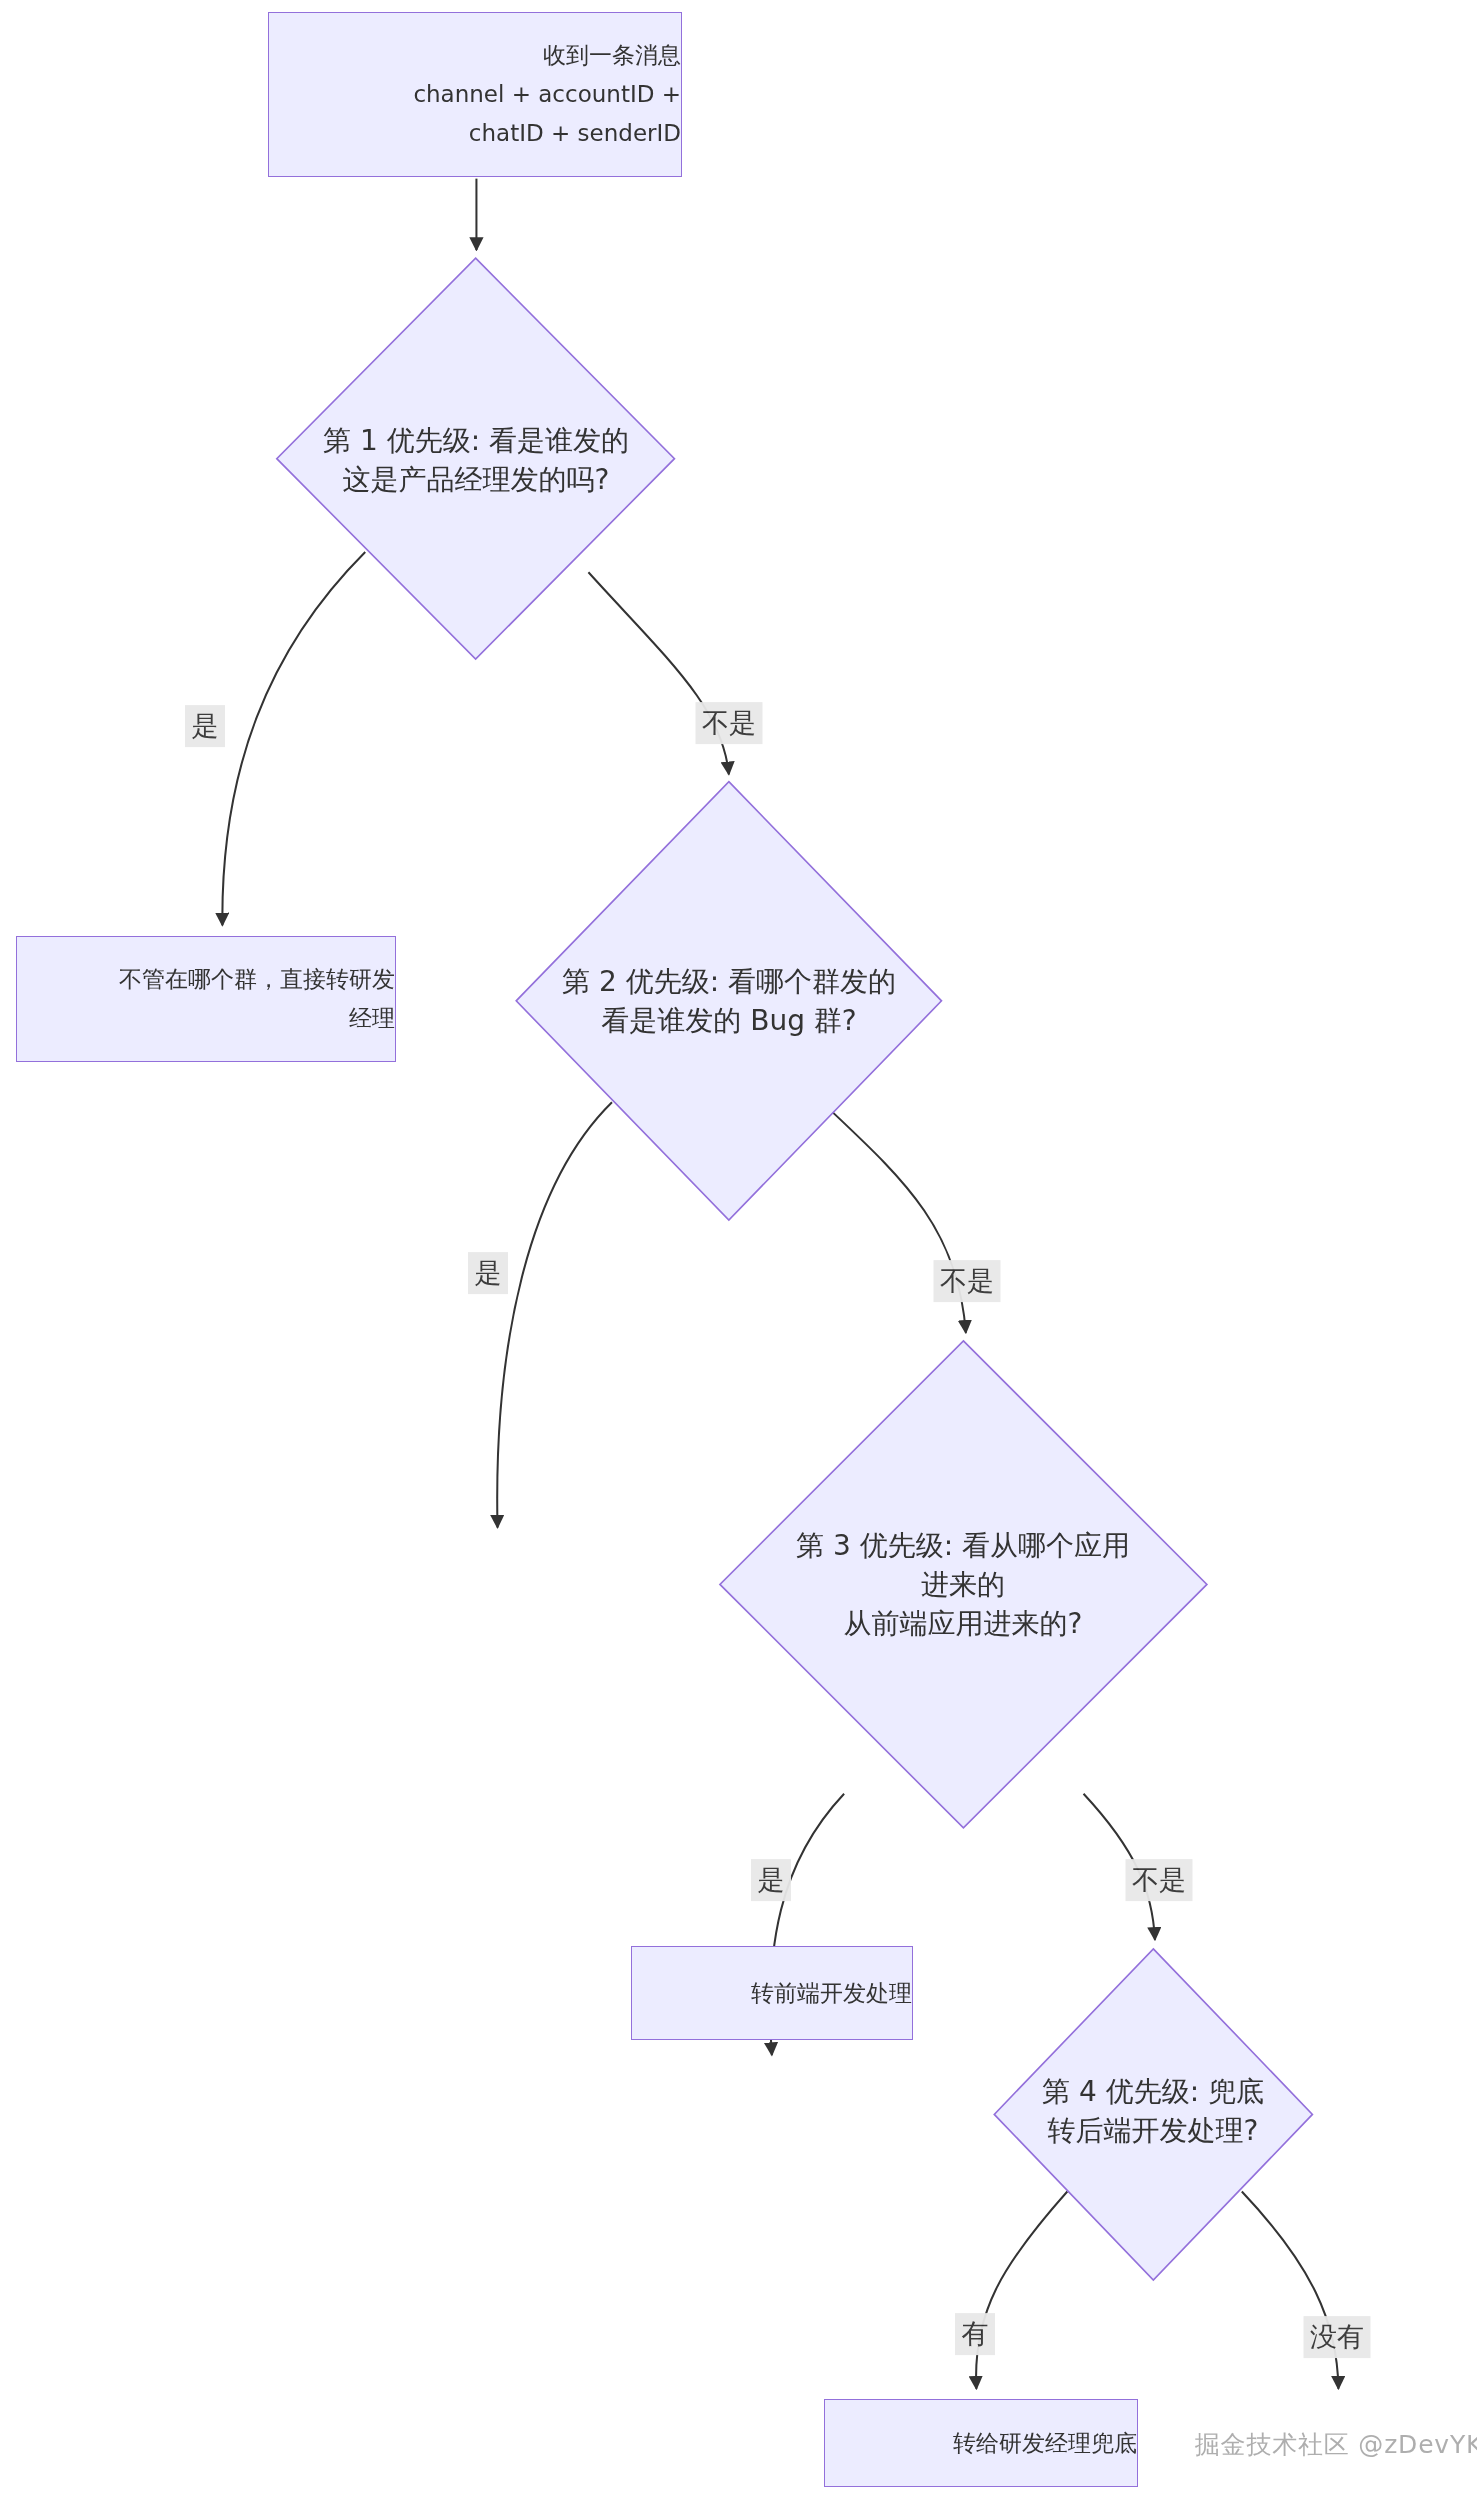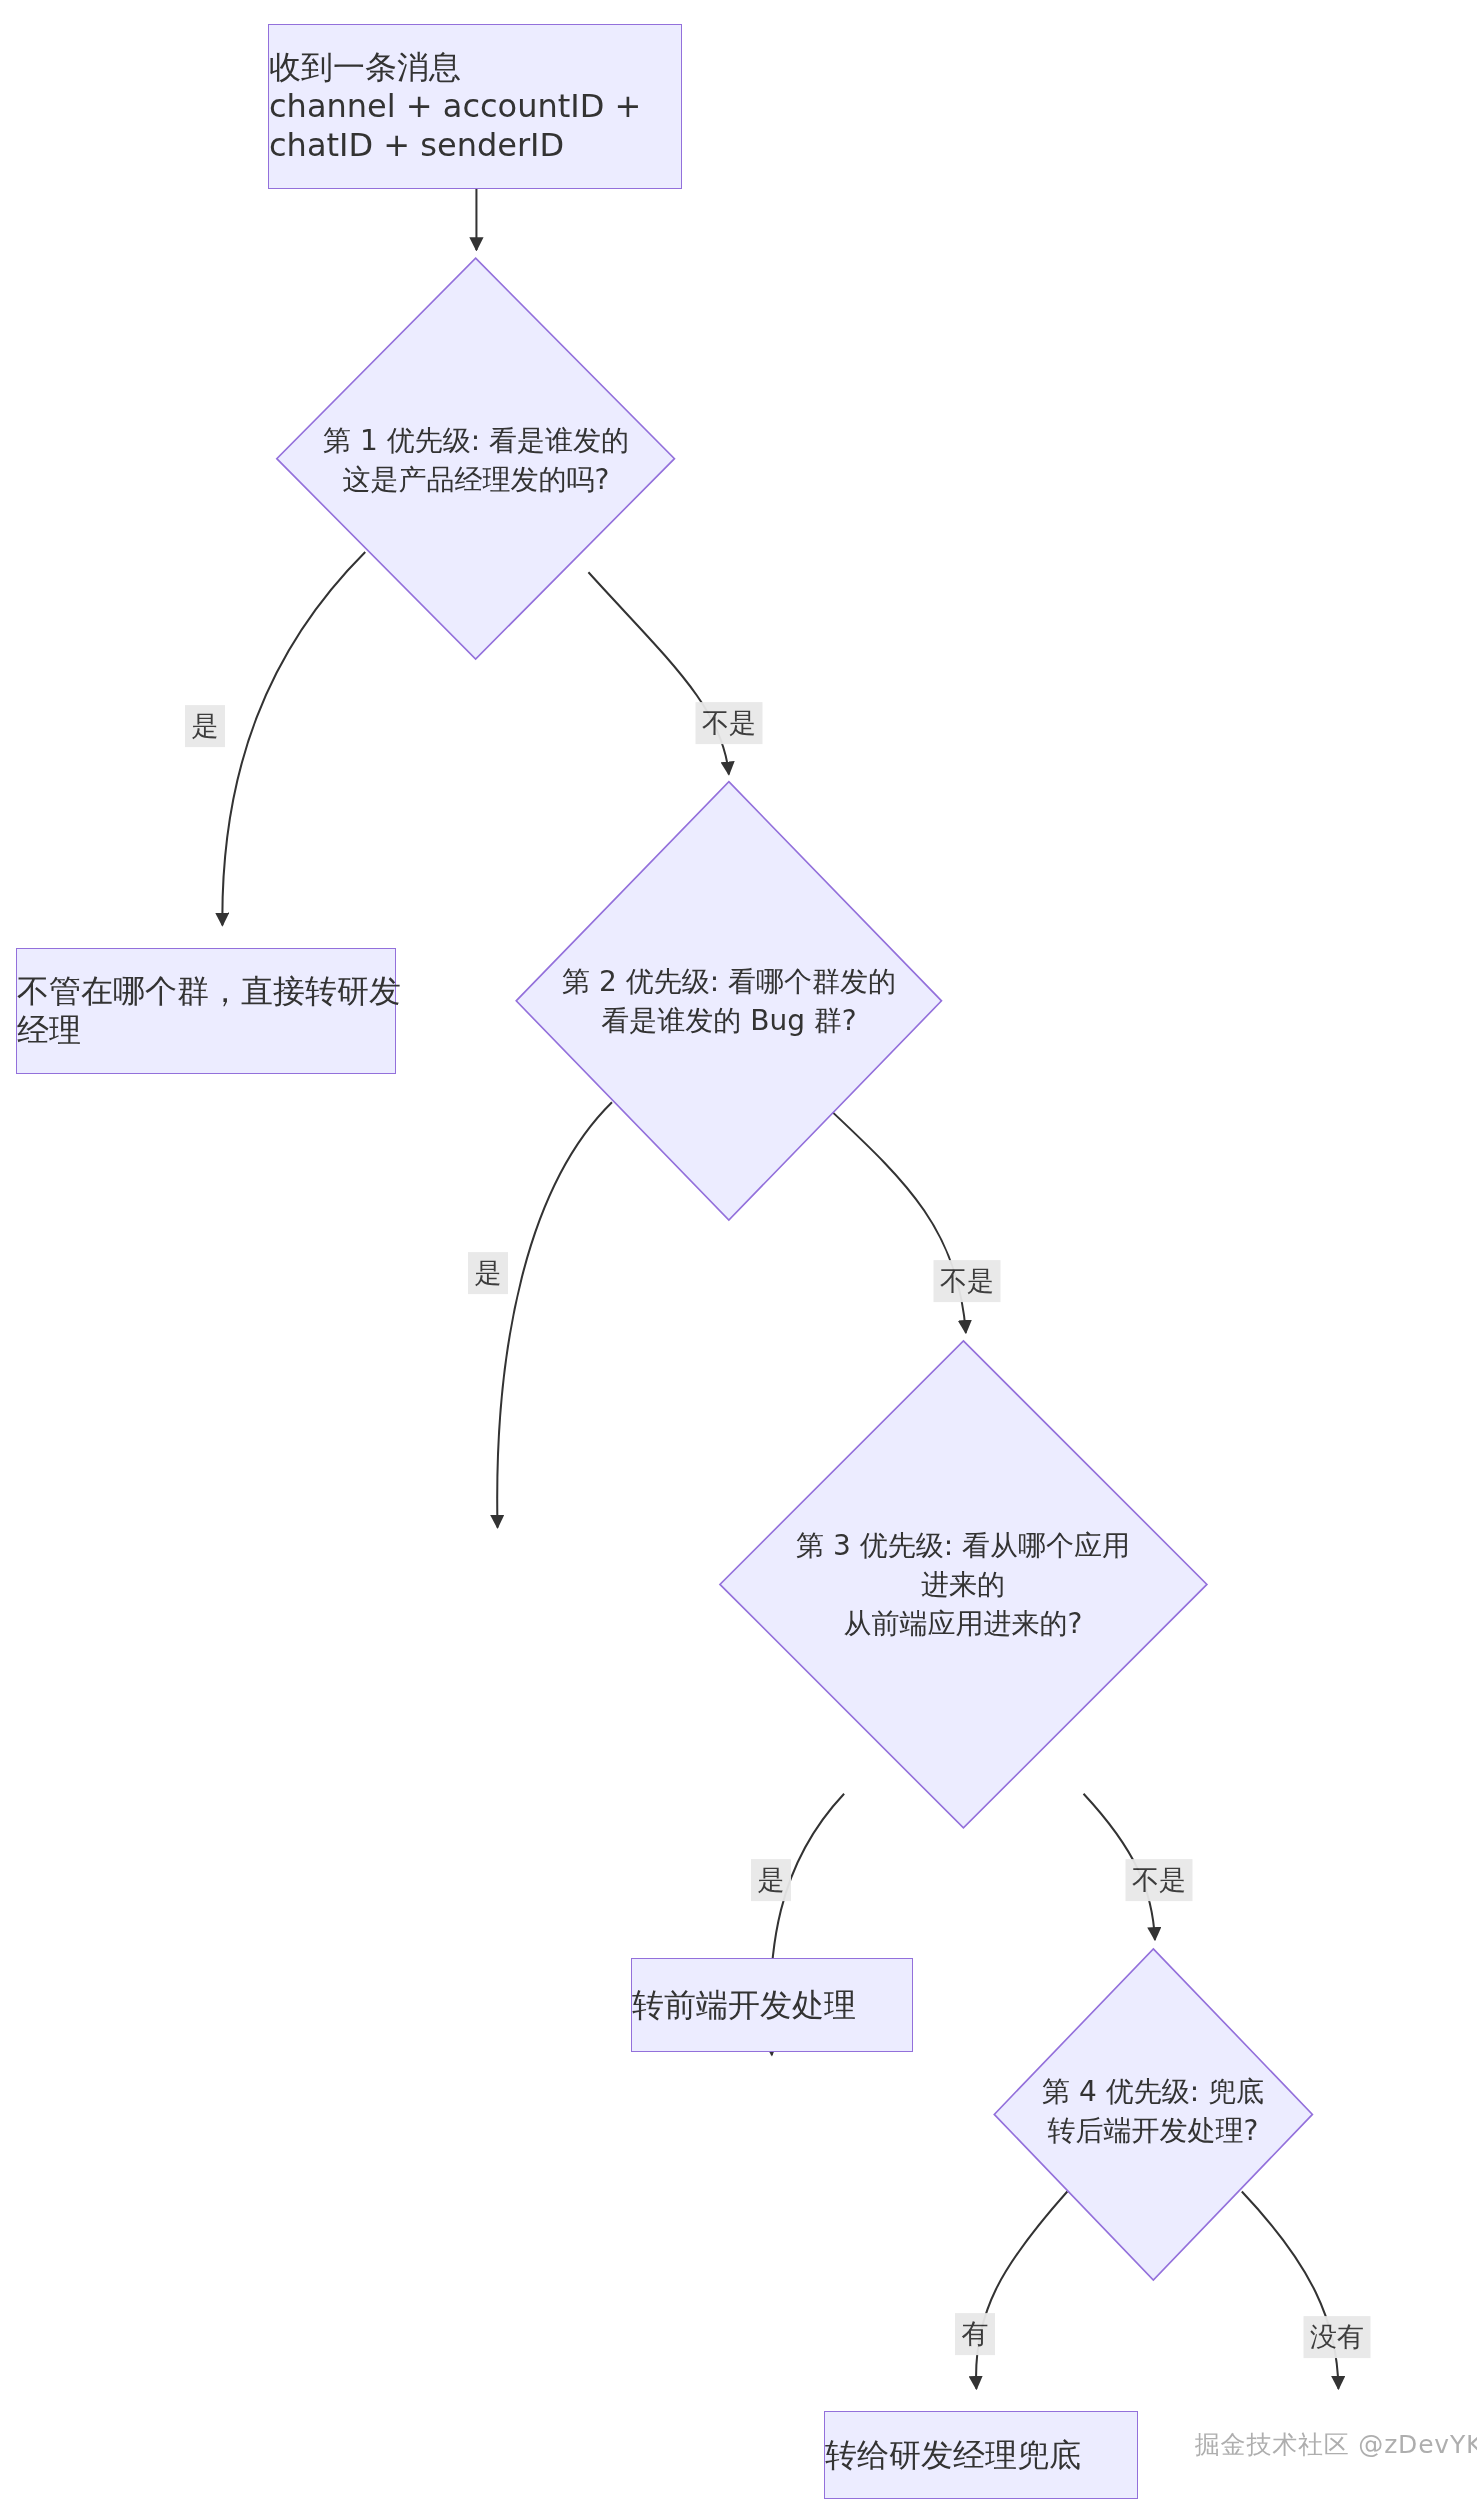--- a/index.html
+++ b/index.html
@@ -14,22 +14,22 @@
   #canvas{
     position:relative;width:1478px;height:2500px;background:#ffffff;overflow:hidden;
     font-family:"DejaVu Sans","Liberation Sans",sans-serif;color:var(--text);
   }
   svg.layer{position:absolute;left:0;top:0;width:1478px;height:2500px;}
   svg.layer path.edge{fill:none;stroke:var(--edge);stroke-width:2.5px;}
   svg.layer polygon.diamond{fill:var(--node-fill);stroke:var(--node-border);stroke-width:2px;}
   .node{
     position:absolute;box-sizing:border-box;
     background:var(--node-fill);border:1.6px solid var(--node-border);
-    display:flex;flex-direction:column;align-items:flex-start;justify-content:center;
-    font-size:32px;line-height:39px;text-align:center;white-space:nowrap;margin-top:12px;
+    display:flex;flex-direction:column;align-items:flex-end;justify-content:center;
+    font-size:23px;line-height:39px;text-align:center;white-space:nowrap;
   }
   .dtext{
     position:absolute;transform:translate(-50%,-50%);
     font-size:28px;line-height:39px;text-align:center;white-space:nowrap;
   }
   .elabel{
     position:absolute;transform:translate(-50%,-50%);
     background:var(--label-bg);opacity:0.95;
     font-size:27px;line-height:32px;padding:4.9px 6.5px;white-space:nowrap;
   }

